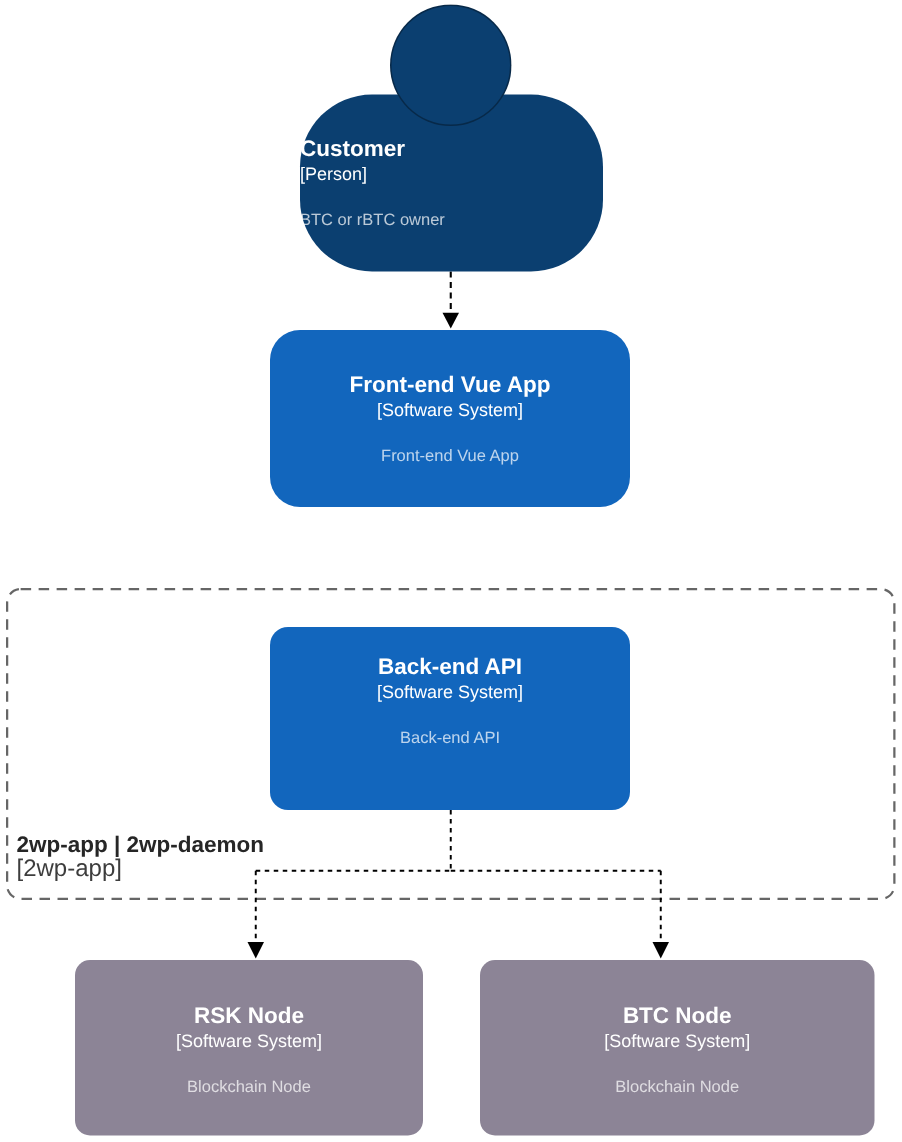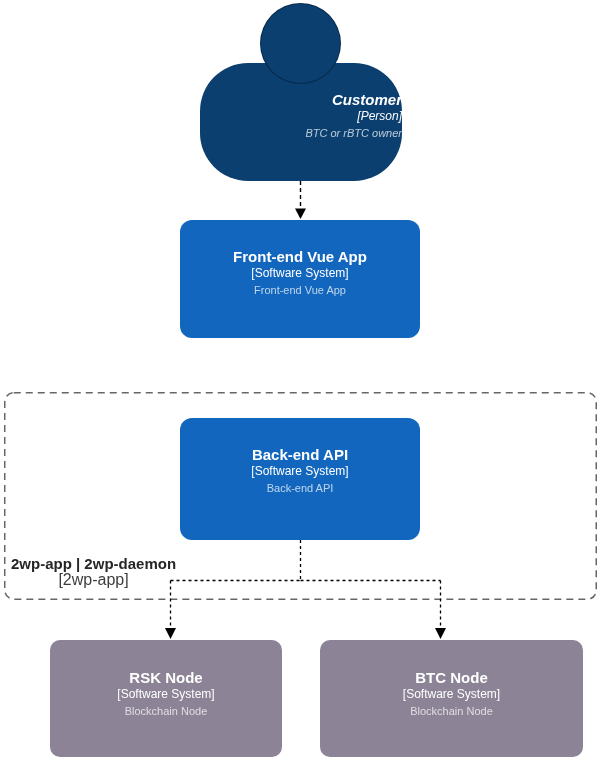--- a/index.html
+++ b/index.html
@@ -36,64 +36,63 @@
     color: #ffffff;
   }
   .node-type {
     font-size: 12px;
     line-height: 15px;
     color: #ffffff;
   }
   .node-desc {
     font-size: 11px;
     line-height: 13px;
-    margin-top: 3px;
+    margin-top: 17px;
     color: rgba(255, 255, 255, 0.72);
   }
   .system {
     background: #1266bd;
     border-radius: 12px;
   }
   .external {
     background: #8c8496;
     border-radius: 10px;
   }
   .person-body {
     position: absolute;
     left: 200px;
     top: 63px;
     width: 202px;
     height: 118px;
     background: #0b3f70;
     border-radius: 48px;
     box-sizing: border-box;
     padding-top: 28px;
-    text-align: right;
-    font-style: italic;
+    text-align: left;
   }
   .person-head {
     position: absolute;
     left: 260px;
     top: 3px;
     width: 81px;
     height: 81px;
     border-radius: 50%;
     background: #0b3f70;
     border: 1px solid rgba(0, 0, 0, 0.35);
     box-sizing: border-box;
   }
-  .frontend-box { left: 180px; top: 220px; width: 240px; height: 118px; }
-  .backend-box  { left: 180px; top: 418px; width: 240px; height: 122px; padding-top: 28px; }
+  .frontend-box { left: 180px; top: 220px; width: 240px; height: 118px; border-radius: 20px; }
+  .backend-box  { left: 180px; top: 418px; width: 240px; height: 122px; padding-top: 18px; }
   .rsk-box      { left: 50px;  top: 640px; width: 232px; height: 117px; padding-top: 29px; }
   .btc-box      { left: 320px; top: 640px; width: 263px; height: 117px; padding-top: 29px; }
   .boundary-label {
     position: absolute;
     left: 11px;
     top: 555px;
-    text-align: center;
+    text-align: left;
   }
   .boundary-title {
     font-size: 15px;
     line-height: 18px;
     font-weight: bold;
     color: #262626;
   }
   .boundary-subtitle {
     font-size: 16px;
     line-height: 14px;

